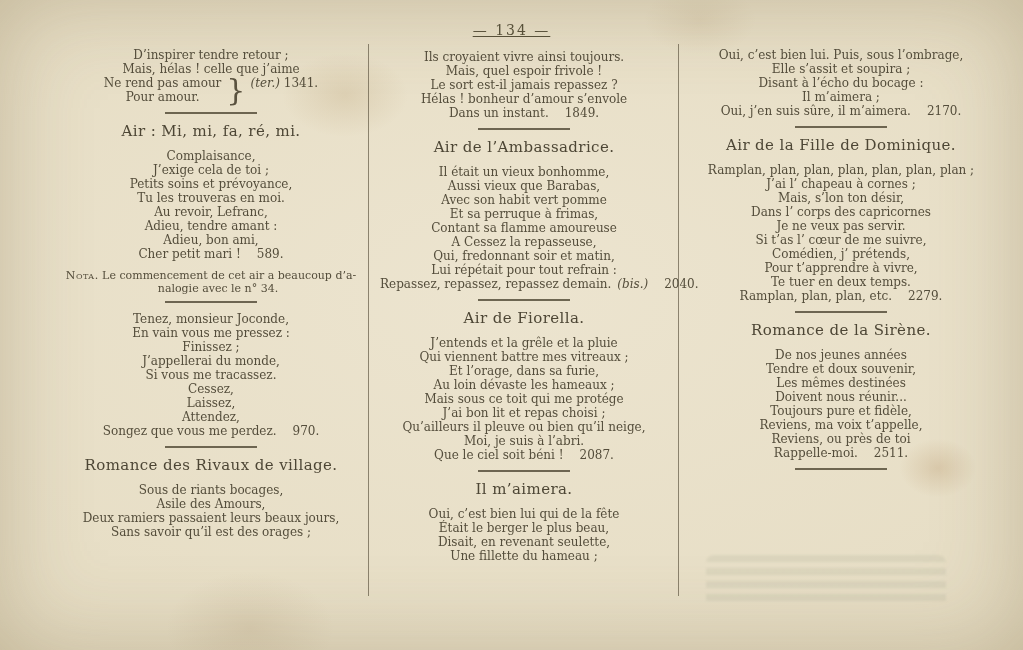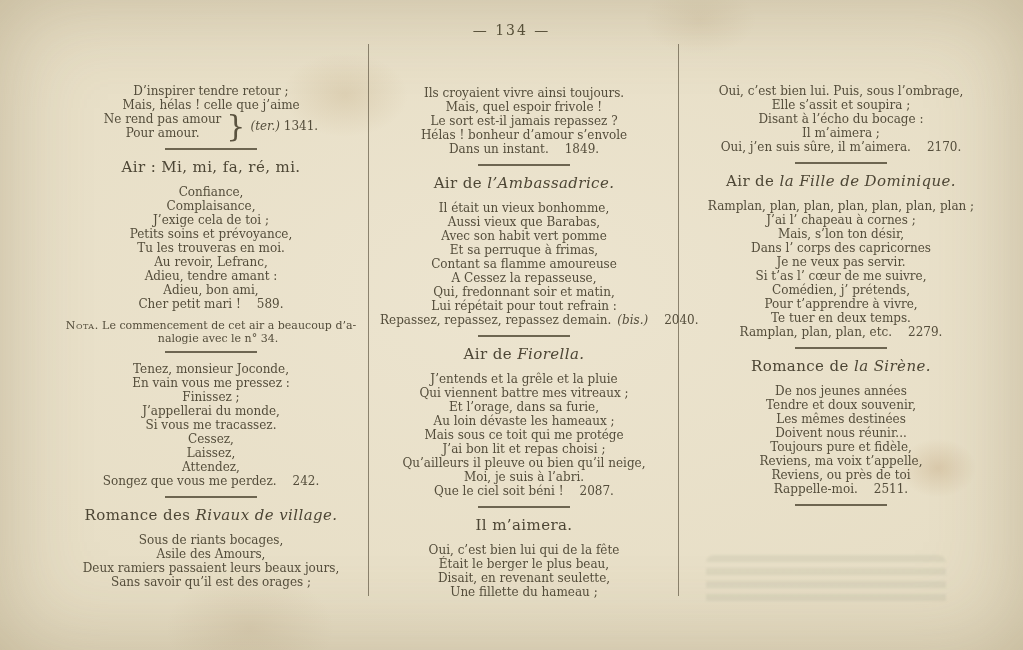--- a/index.html
+++ b/index.html
@@ -16,28 +16,29 @@
       radial-gradient(ellipse 55px 42px at 938px 468px, rgba(165,122,70,.22), transparent 70%),
       radial-gradient(ellipse 120px 80px at 250px 628px, rgba(150,120,80,.14), transparent 70%),
       radial-gradient(ellipse 80px 50px at 700px 20px, rgba(160,130,85,.12), transparent 70%),
       radial-gradient(ellipse 140% 120% at 50% 45%, #ece4cf 0%, #e6ddc4 55%, #dacead 85%, #c8bb9a 100%);
     box-shadow: inset 0 0 90px rgba(115,95,55,.30);
   }
   .page-number {
     position: absolute; top: 22px; left: 0; width: 100%;
     text-align: center; font-size: 14px; letter-spacing: 2px;
     color: #575039;
+    text-decoration: underline;
   }
   .divider {
     position: absolute; top: 44px; bottom: 54px; width: 1px;
     background: rgba(88,79,58,.65);
   }
   #divider-1 { left: 368px; }
   #divider-2 { left: 678px; }
-  .column { position: absolute; margin-top: 36px; }
+  .column { position: absolute; }
   #col1 { left: 58px;  width: 306px; top: 48px; }
   #col2 { left: 380px; width: 288px; top: 50px; }
   #col3 { left: 690px; width: 302px; top: 48px; }
 
   .stanza { margin: 0 0 8px 0; }
   .line {
     text-align: center; font-size: 12px; line-height: 14px;
     white-space: nowrap;
   }
   .song-num { margin-left: 16px; }
@@ -49,31 +50,31 @@
     margin: 6px auto 9px auto;
   }
   .heading {
     font-family: "DejaVu Serif", serif;
     font-weight: normal;
     text-align: center; font-size: 15px; line-height: 17px;
     margin: 0 0 9px 0; letter-spacing: .4px;
     color: #4d4635;
     white-space: nowrap;
   }
-  .heading .it { font-style: italic; }
+  .heading .it { }
 
   .nota {
     font-size: 11px; line-height: 13px; margin: 2px 0 4px 0;
     text-align: center;
   }
   .nota-label { font-variant: small-caps; letter-spacing: .5px; }
   .nota .l2 { padding-left: 14px; display: inline-block; }
 
   .brace-row {
-    display: flex; justify-content: center; align-items: center;
+    display: flex; justify-content: center; align-items: flex-start;
     gap: 5px; line-height: 14px;
   }
   .brace-stack { text-align: center; font-size: 12px; }
   .brace-char {
     font-size: 30px; line-height: 28px; font-weight: 200;
     color: #5a523f;
   }
   .brace-annot { font-size: 12px; white-space: nowrap; }
   .brace-annot .it { font-style: italic; }
 
@@ -101,42 +102,41 @@
             <div>Ne rend pas amour</div>
             <div>Pour amour.</div>
           </div>
           <span class="brace-char">}</span>
           <span class="brace-annot"><span class="it">(ter.) </span><span>1341.</span></span>
         </div>
       </div>
       <div class="rule"></div>
       <h3 class="heading"><span>Air : Mi, mi, fa, ré, mi.</span></h3>
       <div class="stanza">
-        <div class="line"><span>Confiance,</span></div>
         <div class="line"><span>Complaisance,</span></div>
         <div class="line"><span>J’exige cela de toi ;</span></div>
         <div class="line"><span>Petits soins et prévoyance,</span></div>
         <div class="line"><span>Tu les trouveras en moi.</span></div>
         <div class="line"><span>Au revoir, Lefranc,</span></div>
         <div class="line"><span>Adieu, tendre amant :</span></div>
         <div class="line"><span>Adieu, bon ami,</span></div>
         <div class="line"><span>Cher petit mari !</span><span class="song-num">589.</span></div>
       </div>
       <p class="nota"><span class="nota-label">Nota.</span><span> Le commencement de cet air a beaucoup d’a-</span><br><span class="l2">nalogie avec le n° 34.</span></p>
       <div class="rule"></div>
       <div class="stanza">
         <div class="line"><span>Tenez, monsieur Joconde,</span></div>
         <div class="line"><span>En vain vous me pressez :</span></div>
         <div class="line"><span>Finissez ;</span></div>
         <div class="line"><span>J’appellerai du monde,</span></div>
         <div class="line"><span>Si vous me tracassez.</span></div>
         <div class="line"><span>Cessez,</span></div>
         <div class="line"><span>Laissez,</span></div>
         <div class="line"><span>Attendez,</span></div>
-        <div class="line"><span>Songez que vous me perdez.</span><span class="song-num">242.</span></div>
+        <div class="line"><span>Songez que vous me perdez.</span><span class="song-num">970.</span></div>
       </div>
       <div class="rule"></div>
       <h3 class="heading"><span>Romance des </span><span class="it">Rivaux de village.</span></h3>
       <div class="stanza">
         <div class="line"><span>Sous de riants bocages,</span></div>
         <div class="line"><span>Asile des Amours,</span></div>
         <div class="line"><span>Deux ramiers passaient leurs beaux jours,</span></div>
         <div class="line"><span>Sans savoir qu’il est des orages ;</span></div>
       </div>
     </div>

